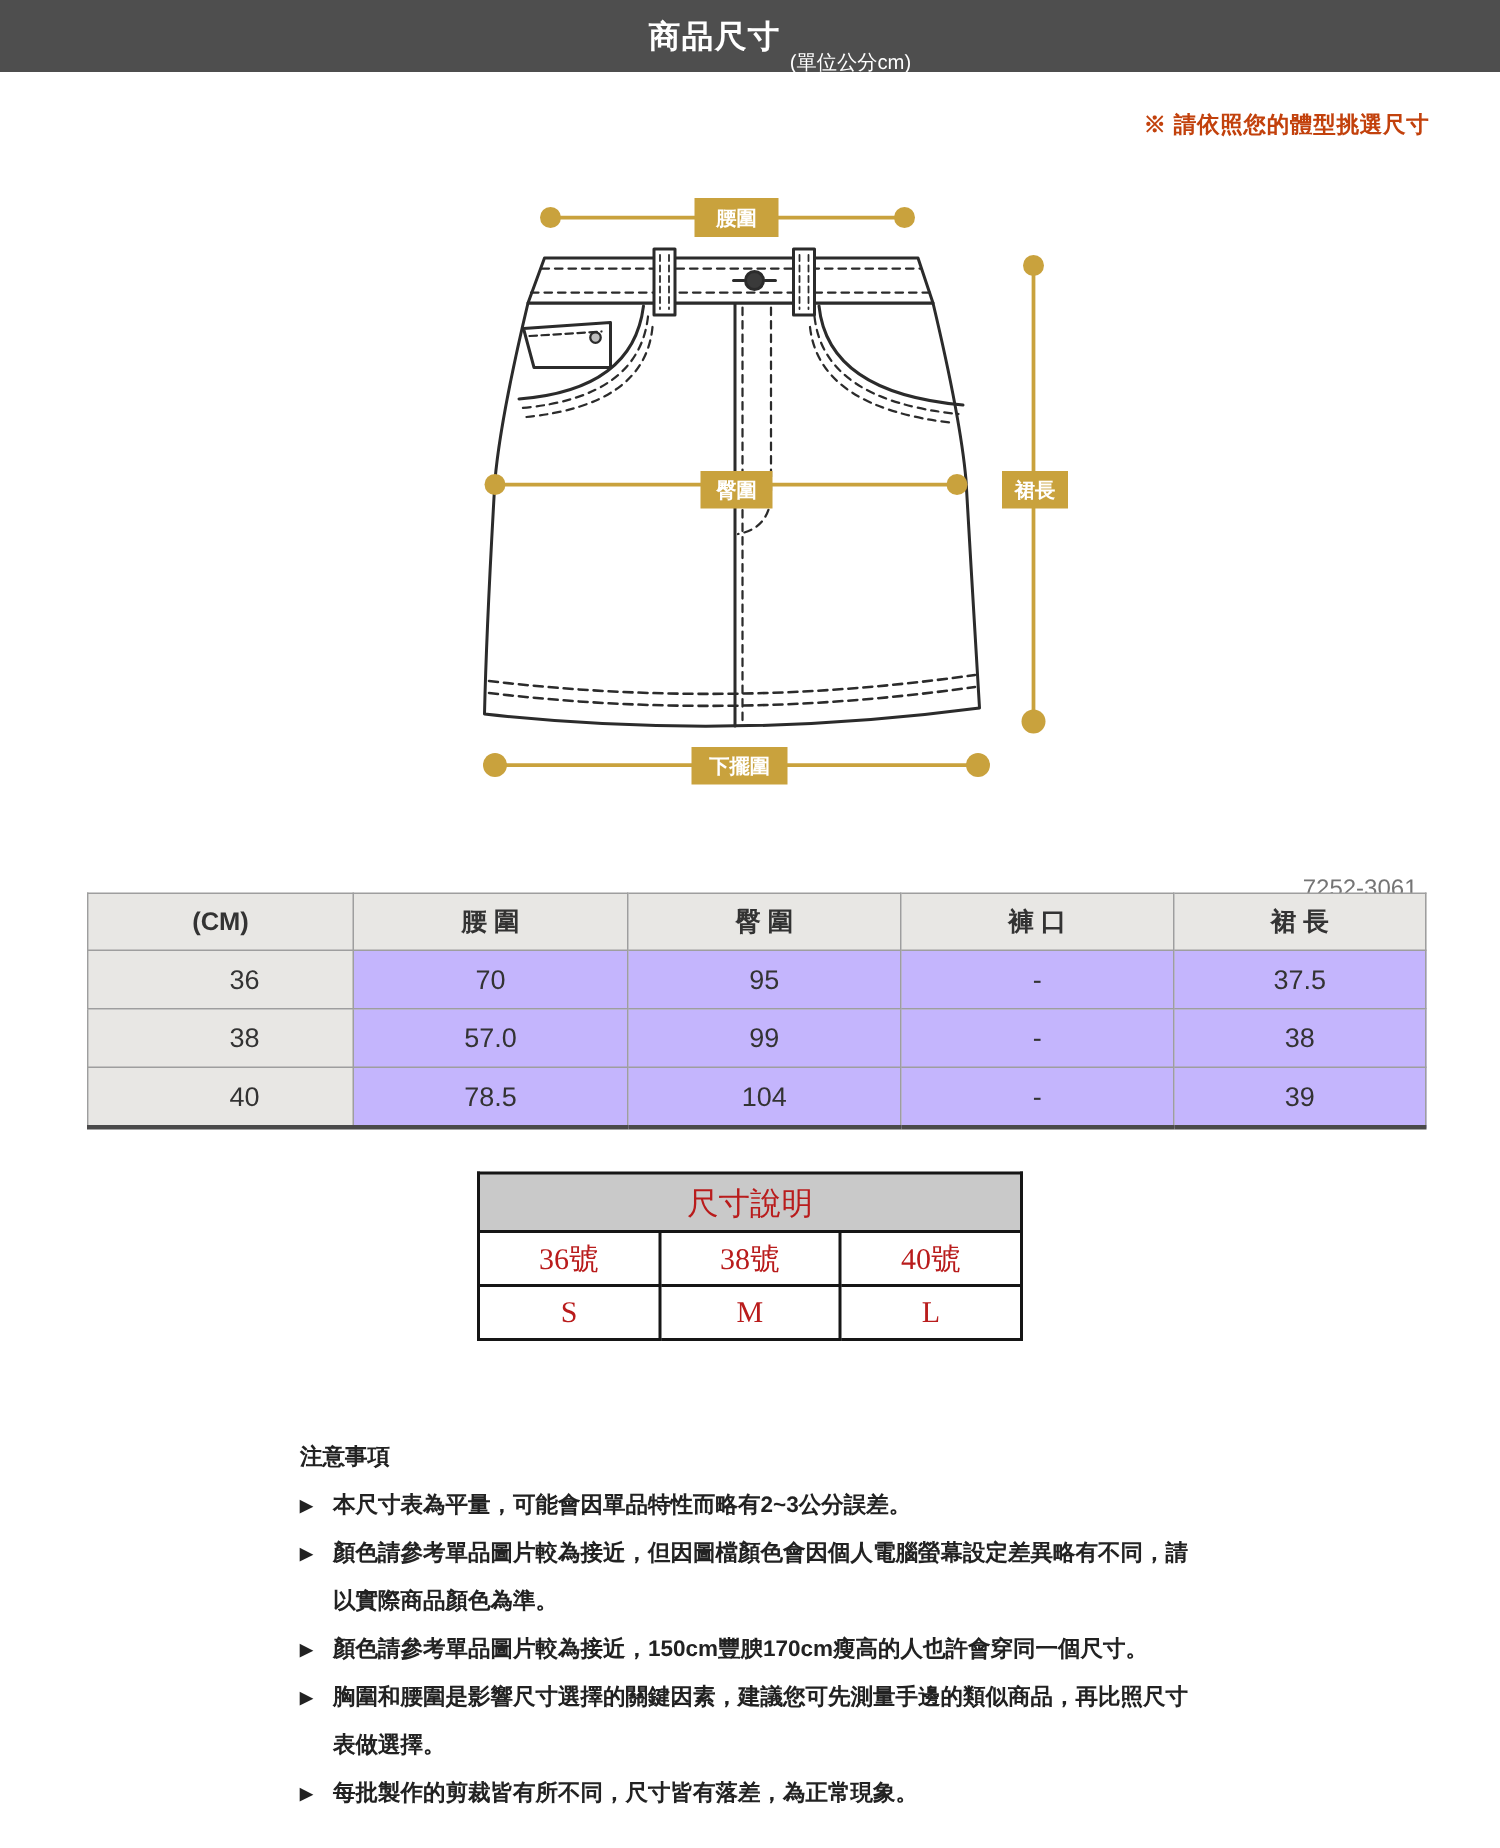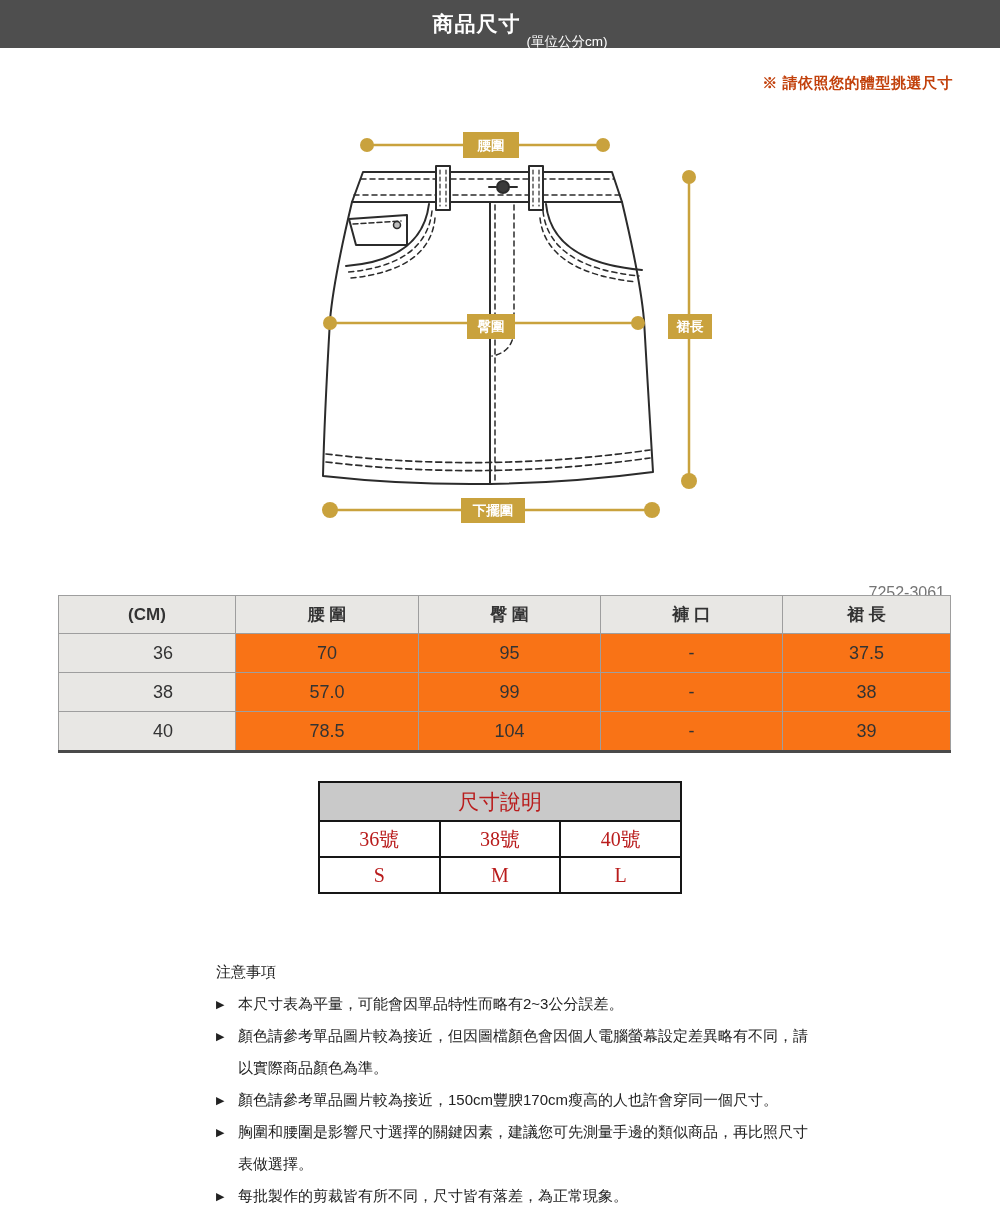--- a/index.html
+++ b/index.html
@@ -22,33 +22,33 @@
                    font-family:"Liberation Sans",sans-serif;}
 
   
   .product-code{position:absolute;top:556px;right:55px;font-size:16px;color:#757575;margin-top:28px;}
 
   
   table.size-table{position:absolute;left:58px;top:595px;width:892px;border-collapse:collapse;
                    table-layout:fixed;text-align:center;color:#333;}
   table.size-table th,table.size-table td{border:1px solid #9e9e9e;padding:0;}
   table.size-table th{background:#e8e7e4;font-size:17px;font-weight:600;height:37px;}
-  table.size-table td{background:#f97316;font-size:18px;height:38px;}
+  table.size-table td{background:#c4b5fd;font-size:18px;height:38px;}
   table.size-table td.size-col{background:#e8e7e4;padding-left:32px;}
   table.size-table tr:last-child td{border-bottom:3px solid #4a4a4a;}
 
   
   table.guide-table{position:absolute;left:318px;top:781px;width:364px;border-collapse:collapse;
                     text-align:center;color:#b91c1c;font-family:"Liberation Serif",serif;}
   table.guide-table th,table.guide-table td{border:2px solid #161616;padding:0;}
   table.guide-table th{background:#c9c9c9;font-size:21px;font-weight:normal;height:37px;}
   table.guide-table td{font-size:20px;height:34px;background:#fff;}
 
   
-  .notes{position:absolute;left:216px;top:956px;font-size:15px;font-weight:normal;color:#222;
+  .notes{position:absolute;left:200px;top:956px;font-size:15px;font-weight:bold;color:#222;
          line-height:32px;}
   .note-line{white-space:nowrap;}
   .bullet{display:inline-block;width:13px;margin-right:9px;font-size:11px;vertical-align:1px;}
   .cont{padding-left:22px;}
 </style>
 </head>
 <body>
 
 <div id="page">
 

